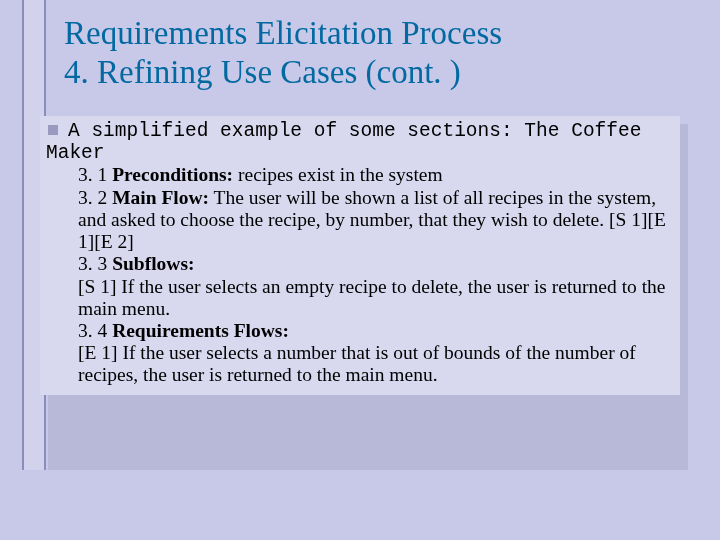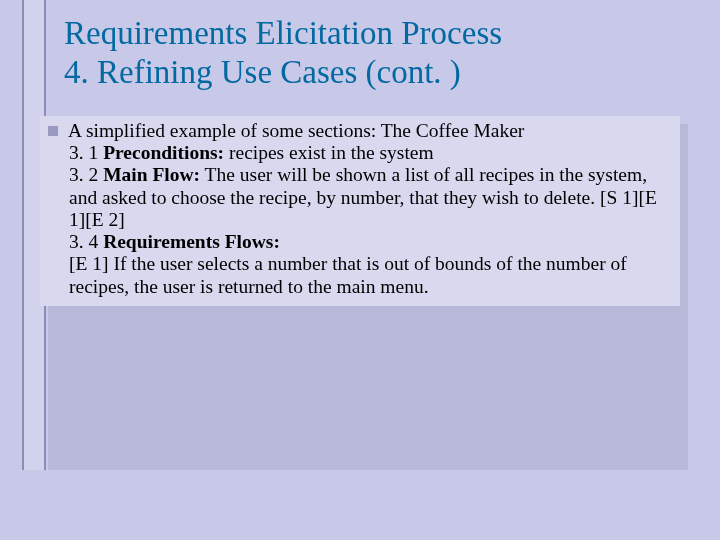--- a/index.html
+++ b/index.html
@@ -60,34 +60,35 @@
     width: 640px;
     background: #d8d8ef;
     padding: 4px 6px 8px 6px;
     box-sizing: border-box;
     font-size: 19.5px;
     line-height: 1.14;
     color: #000;
   }
   .first-line {
     display: block;
+    font-family: Liberation Mono, monospace;
   }
   .bullet {
     display: inline-block;
     width: 10px;
     height: 10px;
     background: #9a9ac0;
     margin: 0 10px 0 2px;
     vertical-align: 1px;
   }
   .indent {
     margin-left: 24px;
   }
   .indent2 {
-    margin-left: 23px;
+    margin-left: 32px;
   }
   .b { font-weight: bold; }
   .i { font-style: italic; }
 </style>
 </head>
 <body>
 
 <div class="slide">
   <div class="leftbar"></div>
   <div class="leftbar-inner"></div>
@@ -107,20 +108,24 @@
 
 
       <div class="indent2">
         <span>3. 1 </span><span class="b">Preconditions:</span><span> recipes exist in the system</span>
       </div>
 
       <div class="indent2">
         <span>3. 2 </span><span class="b">Main Flow:</span><span> The user will be shown a list of all recipes in the system, and asked to choose the recipe, by number, that they wish to delete. [S 1][E 1][E 2]</span>
       </div>
 
+      <div class="indent2">
+        <span>3. 3 </span><span class="b">Subflows:</span>
+      </div>
+      <div class="indent2">[S 1] If the user selects an empty recipe to delete, the user is returned to the main menu.</div>
 
       <div class="indent2">
         <span>3. 4 </span><span class="b">Requirements Flows:</span>
       </div>
       <div class="indent2">[E 1] If the user selects a number that is out of bounds of the number of recipes, the user is returned to the main menu.</div>
 
     </div>
   </div>
 </div>
 

